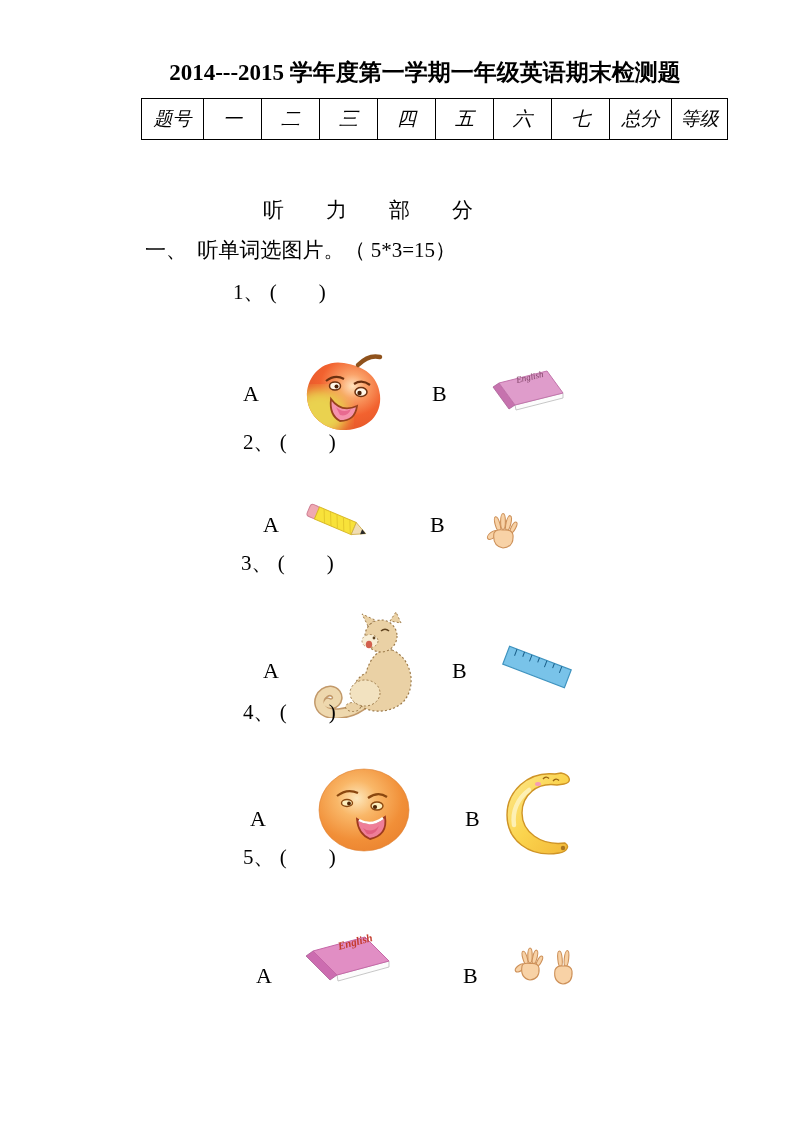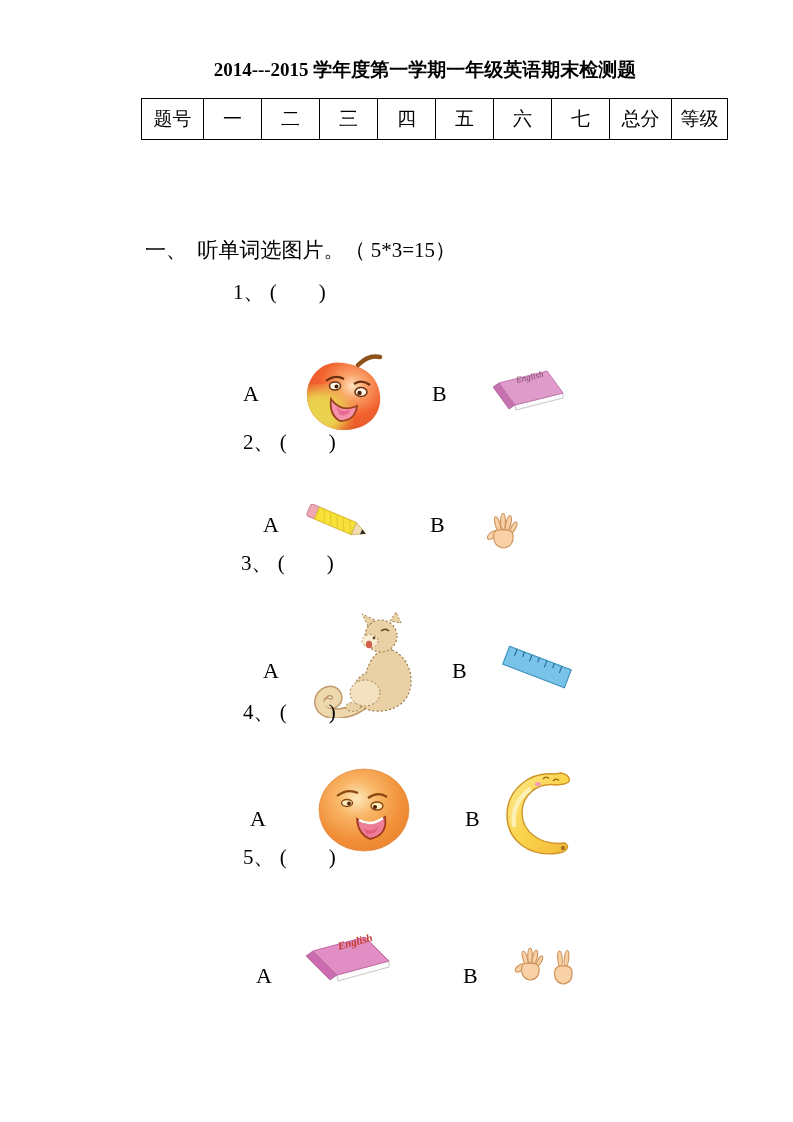--- a/index.html
+++ b/index.html
@@ -2,27 +2,27 @@
 <html><head>
 <meta charset="utf-8">
 <style>
   html,body { margin:0; padding:0; background:#fff; }
   .page {
     position:relative; width:793px; height:1122px; background:#ffffff;
     font-family:"Liberation Serif","DejaVu Serif",serif; color:#000;
     overflow:hidden;
   }
   .abs { position:absolute; white-space:pre; }
-  .title { font-size:19px; font-weight:bold; text-align:center; }
+  .title { font-size:23px; font-weight:bold; text-align:center; }
   .sec-heading { font-size:21px; }
   .part-heading { font-size:21px;margin-left:8px; }
   .qline { font-size:21px; }
   .olabel { font-size:22px; }
   table.score { position:absolute; left:141px; top:98px; width:584px;
-    border-collapse:collapse; table-layout:fixed; }
+    border-collapse:collapse; table-layout:fixed;font-style:italic; }
   table.score td { border:1.6px solid #000; height:40px; text-align:center;
     vertical-align:middle; font-size:19px; padding:0; white-space:nowrap; }
   svg { display:block; }
 </style>
 </head>
 <body>
 
 <div class="page">
 
   <div class="abs title" style="left:120px; top:57px; width:610px;">2014---2015 学年度第一学期一年级英语期末检测题</div>
@@ -49,20 +49,21 @@
       <td>四</td>
       <td>五</td>
       <td>六</td>
       <td>七</td>
       <td>总分</td>
       <td>等级</td>
     </tr>
   </tbody>
     </table>
 
+  <div class="abs sec-heading" style="left:263px; top:196px;">听        力        部        分</div>
 
   <div class="abs part-heading" style="left:137px; top:236px;">一、  听单词选图片。（ 5*3=15）</div>
 
   <div class="abs qline" style="left:233px; top:278px;">1、 (        )</div>
 
   <div class="abs" style="left:298px; top:313px;">
     <svg width="92" height="86" viewBox="0 0 92 86">
       <defs>
         <radialGradient id="agrad" cx="62%" cy="35%" r="80%">
           <stop offset="0%" stop-color="#ffe3bd"></stop>

